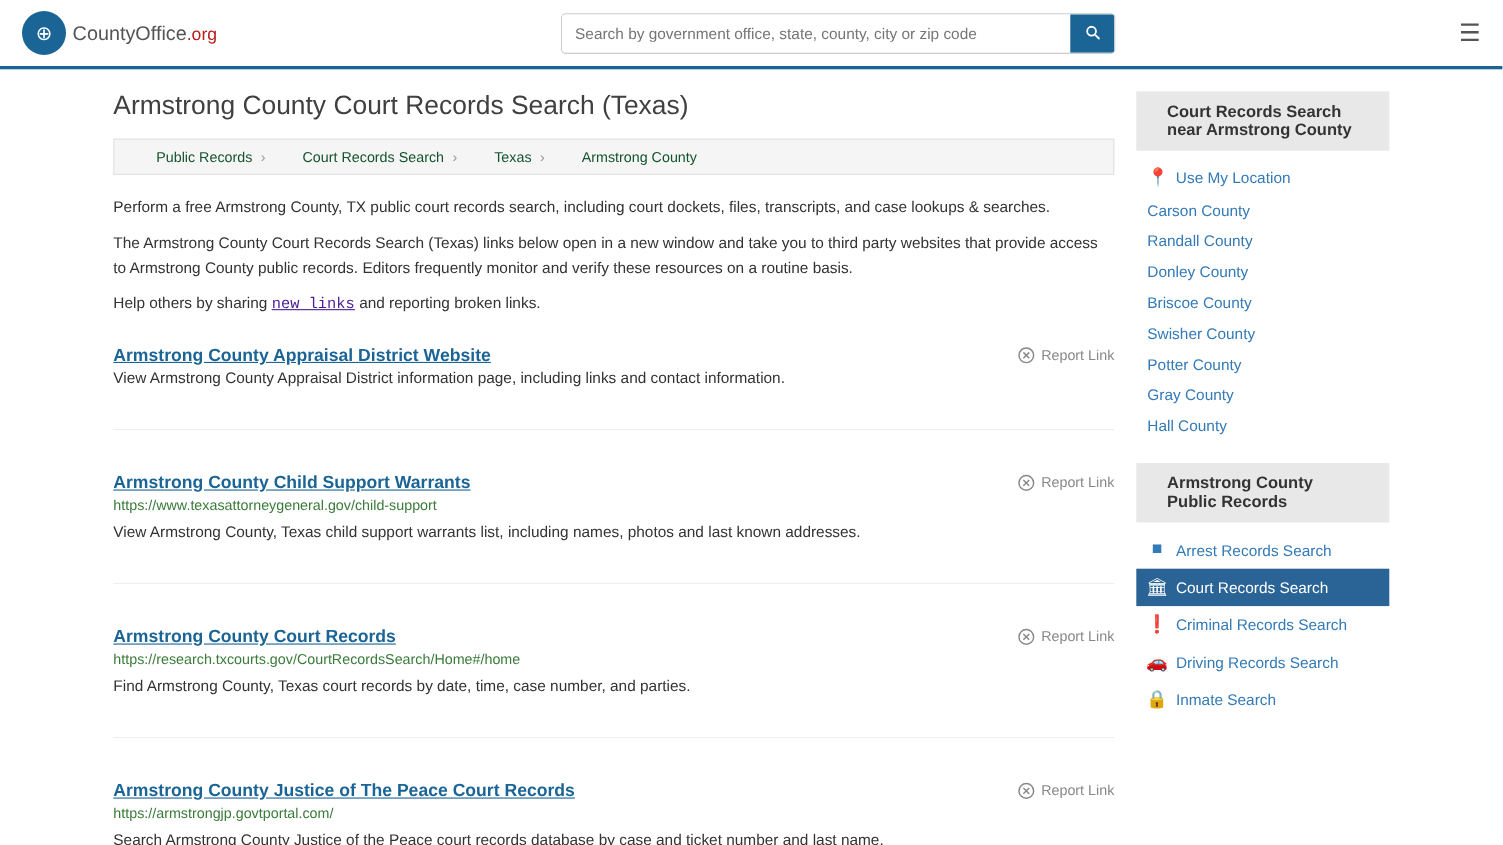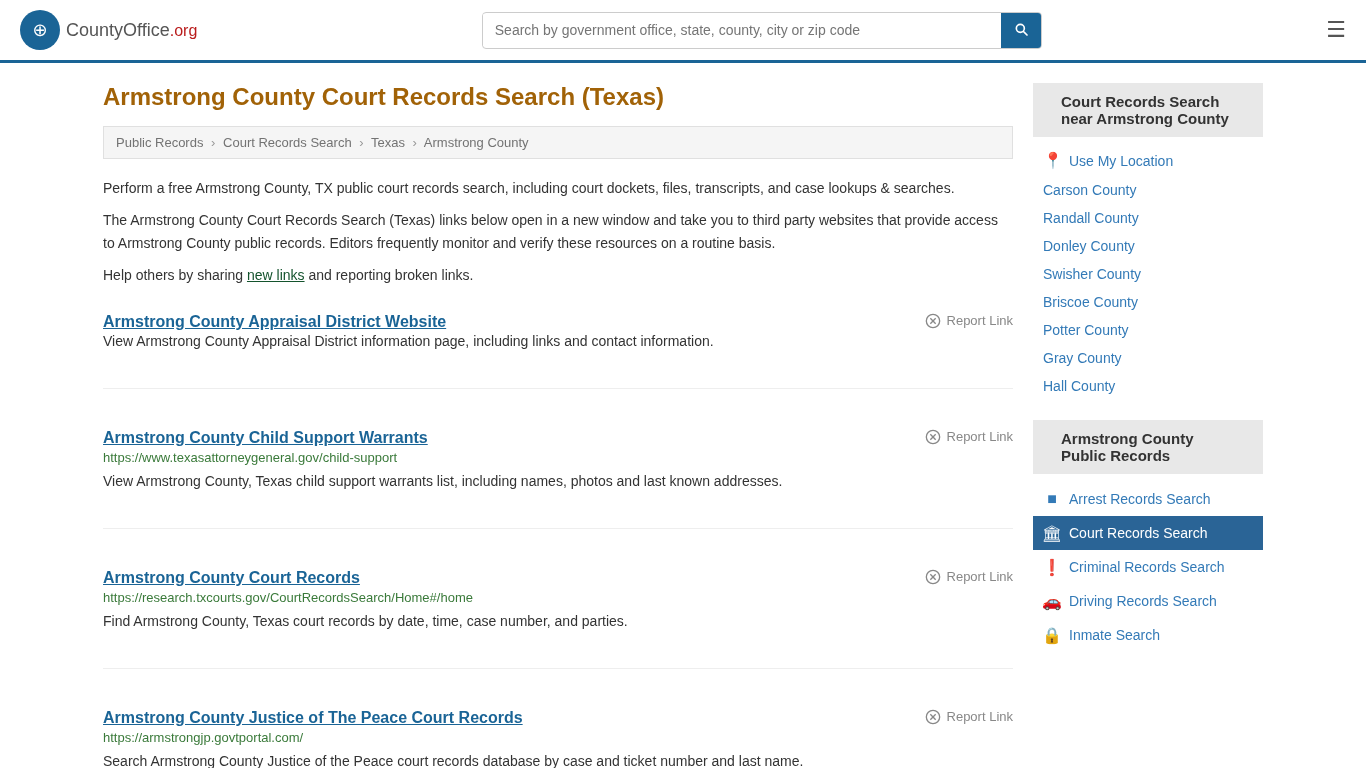--- a/index.html
+++ b/index.html
@@ -29,21 +29,21 @@
     .logo-text {
       font-size: 18px; font-weight: bold; color: #1a6496;
     }
     .logo-text span { color: #555; font-weight: normal; }
     .search-bar {
       display: flex;
       align-items: center;
       border: 1px solid #ccc;
       border-radius: 4px;
       overflow: hidden;
-      width: 560px;
+      width: 504px;
     }
     .search-bar input {
       border: none; outline: none; padding: 8px 12px; font-size: 14px; width: 100%; color: #555;
     }
     .search-bar button {
       background: #1a6496; border: none; cursor: pointer; padding: 8px 12px; color: #fff;
     }
     .hamburger { font-size: 22px; color: #555; cursor: pointer; }
 
     
@@ -52,38 +52,38 @@
       margin: 0 auto;
       padding: 20px 20px;
       display: flex;
       gap: 20px;
     }
     .content { flex: 1; }
     .sidebar { width: 230px; flex-shrink: 0; }
 
     
     .page-title {
-      font-size: 24px; font-weight: bold; color: #a16207; margin-bottom: 15px;
+      font-size: 24px; font-weight: normal; color: #404040; margin-bottom: 15px;
     }
 
     
     .breadcrumb {
       background: #f5f5f5;
       border: 1px solid #e0e0e0;
       padding: 8px 12px;
       font-size: 13px;
       margin-bottom: 18px;
       color: #555;
     }
-    .breadcrumb a { color: #737373; text-decoration: none; }
+    .breadcrumb a { color: #14532d; text-decoration: none; margin-left: 26px; }
     .breadcrumb .sep { margin: 0 4px; color: #999; }
 
     
     .description { font-size: 14px; line-height: 1.6; color: #333; margin-bottom: 10px; }
-    .new-links { color: #14532d; text-decoration: underline; cursor: pointer; }
+    .new-links { color: #4c1d95; text-decoration: underline; cursor: pointer; font-family: Liberation Mono, monospace; }
 
     
     .result-item { margin-bottom: 40px; border-bottom: 1px solid #eee; padding-bottom: 36px; }
     .result-item:last-child { border-bottom: none; }
     .result-header { display: flex; justify-content: space-between; align-items: flex-start; }
     .result-title { font-size: 16px; font-weight: bold; color: #1a6496; text-decoration: underline; cursor: pointer; }
     .report-link { display: flex; align-items: center; gap: 6px; color: #888; font-size: 13px; cursor: pointer; white-space: nowrap; }
     .result-url { color: #3a7a3a; font-size: 13px; margin: 3px 0 6px 0; }
     .result-desc { font-size: 14px; color: #333; line-height: 1.5; }
 
@@ -255,22 +255,22 @@
       <div class="sidebar-heading">Court Records Search near Armstrong County</div>
 
       <div class="use-location">
         <span class="pin">📍</span>
         <span>Use My Location</span>
       </div>
 
       <a href="#" class="sidebar-link">Carson County</a>
       <a href="#" class="sidebar-link">Randall County</a>
       <a href="#" class="sidebar-link">Donley County</a>
+      <a href="#" class="sidebar-link">Briscoe County</a>
       <a href="#" class="sidebar-link">Swisher County</a>
-      <a href="#" class="sidebar-link">Briscoe County</a>
       <a href="#" class="sidebar-link">Potter County</a>
       <a href="#" class="sidebar-link">Gray County</a>
       <a href="#" class="sidebar-link">Hall County</a>
     </div>
 
     <div class="sidebar-section">
       <div class="sidebar-heading">Armstrong County Public Records</div>
 
       <a href="#" class="pub-rec-item">
         <span class="icon icon-sq">■</span>

